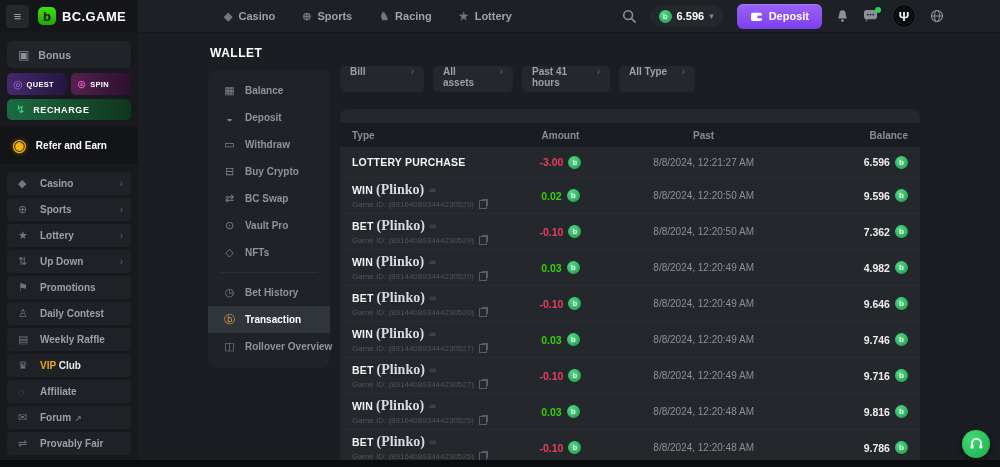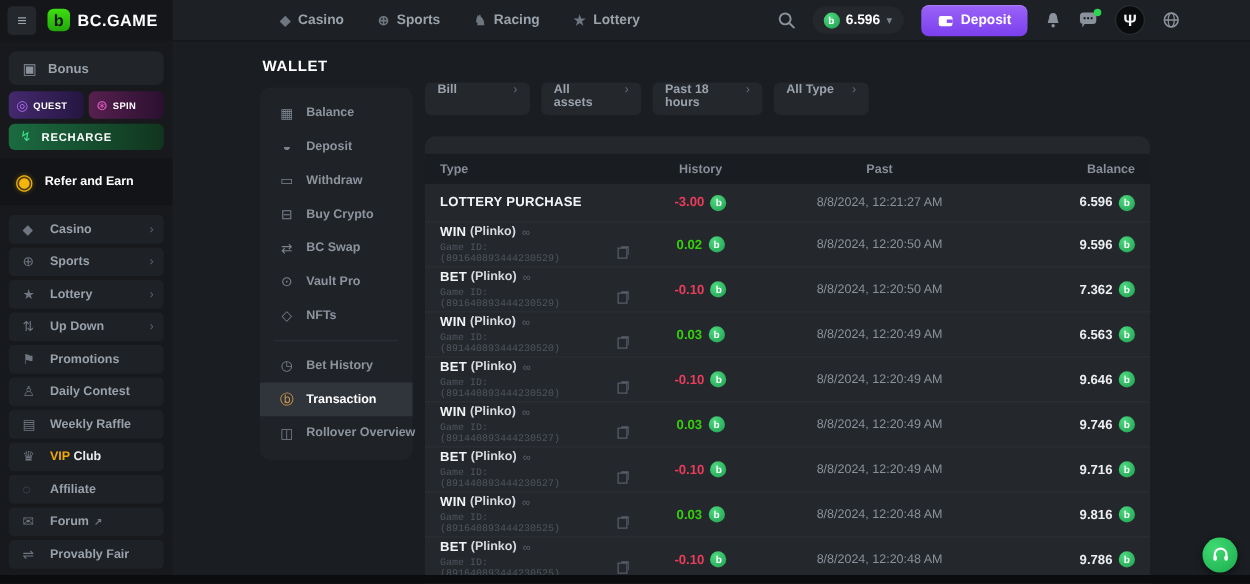--- a/index.html
+++ b/index.html
@@ -75,23 +75,23 @@
   .th{color:#878e98;font-size:10px;font-weight:600;}
   .th.c{text-align:center;}
   .th.r{text-align:right;}
   .trow{min-height:36px;border-top:1px solid #2b2f34;cursor:pointer;}
   .trow:first-of-type{border-top:none;min-height:30px;}
   .cell.amt{display:flex;align-items:center;justify-content:center;}
   .cell.time{text-align:center;color:#8a919b;font-size:10px;}
   .cell.bal{display:flex;align-items:center;justify-content:flex-end;color:#eceef0;font-size:10.5px;font-weight:700;}
   .tline{display:flex;align-items:center;gap:3px;}
   .tname{color:#f2f4f6;font-size:10.5px;font-weight:800;letter-spacing:.2px;}
-  .tgame{color:#d7dbe0;font-size:10px;font-weight:700;}
+  .tgame{color:#d7dbe0;font-size:14px;font-weight:700;font-family:Liberation Serif, serif;}
   .link-ic{color:#5b626c;font-size:9px;margin-left:2px;}
-  .gid{color:#4f565f;font-size:8px;margin-top:2px;display:flex;align-items:center;font-family:Liberation Mono, monospace;}
+  .gid{color:#4f565f;font-size:8px;margin-top:2px;display:flex;align-items:center;}
   .copy-ic{display:inline-block;width:6px;height:7px;border:1px solid #565d68;margin-left:5px;box-shadow:2px -2px 0 -1px #565d68;}
   .val{font-size:10.5px;font-weight:800;}
   .val.neg{color:#ea3d5c;}
   .val.pos{color:#35d10c;}
   .coin{display:inline-flex;width:13px;height:13px;border-radius:50%;background:radial-gradient(circle at 35% 30%,#4cd97f,#1e9e4e);color:#fff;font-size:8px;font-weight:800;align-items:center;justify-content:center;margin-left:5px;flex:none;}
   
   .support-btn{position:absolute;left:962px;top:430px;width:28px;height:28px;border-radius:50%;background:radial-gradient(circle at 35% 30%,#3fda71,#1cab4e);display:flex;align-items:center;justify-content:center;cursor:pointer;box-shadow:0 2px 6px rgba(0,0,0,.5);}
   .hbar{position:absolute;left:0;right:0;bottom:0;height:7px;background:#0b0c0e;z-index:5;}
 </style>
 </head>
@@ -304,32 +304,32 @@
     <div class="filters">
         <div class="filter-pill">
      <span class="lb">Bill</span>
      <span class="ch">›</span>
    </div>
         <div class="filter-pill">
      <span class="lb">All assets</span>
      <span class="ch">›</span>
    </div>
         <div class="filter-pill">
-     <span class="lb">Past 18 hours</span>
+     <span class="lb">Past 41 hours</span>
      <span class="ch">›</span>
    </div>
         <div class="filter-pill">
      <span class="lb">All Type</span>
      <span class="ch">›</span>
    </div>
       </div>
     <div class="table">
       <div class="thead">
           <div class="th ">Type</div>
-          <div class="th c">History</div>
+          <div class="th c">Amount</div>
           <div class="th c">Past</div>
           <div class="th r">Balance</div>
         </div>
       <div class="tbody">
           <div class="trow">
      <div class="cell type">
        <div class="tline">
          <span class="tname">LOTTERY PURCHASE</span>
 
        </div>
@@ -391,21 +391,21 @@
          <span class="link-ic">∞</span>
        </div>
        <div class="gid">Game ID: (891440893444230520)<span class="copy-ic"></span></div>
      </div>
      <div class="cell amt">
        <span class="val pos">0.03</span>
               <span class="coin">b</span>
      </div>
      <div class="cell time">8/8/2024, 12:20:49 AM</div>
      <div class="cell bal">
-       <span>6.563</span>
+       <span>4.982</span>
               <span class="coin">b</span>
      </div>
    </div>
           <div class="trow">
      <div class="cell type">
        <div class="tline">
          <span class="tname">BET</span>
          <span class="tgame">(Plinko)</span>
          <span class="link-ic">∞</span>
        </div>

